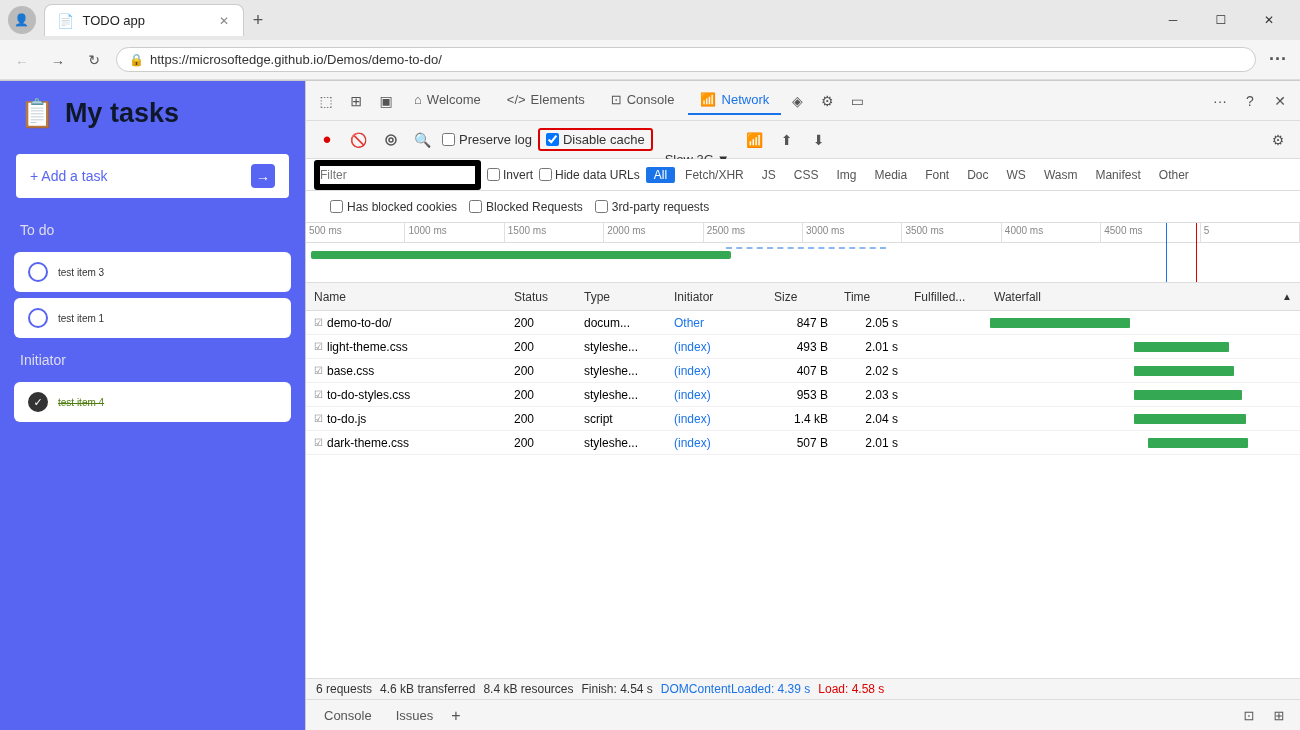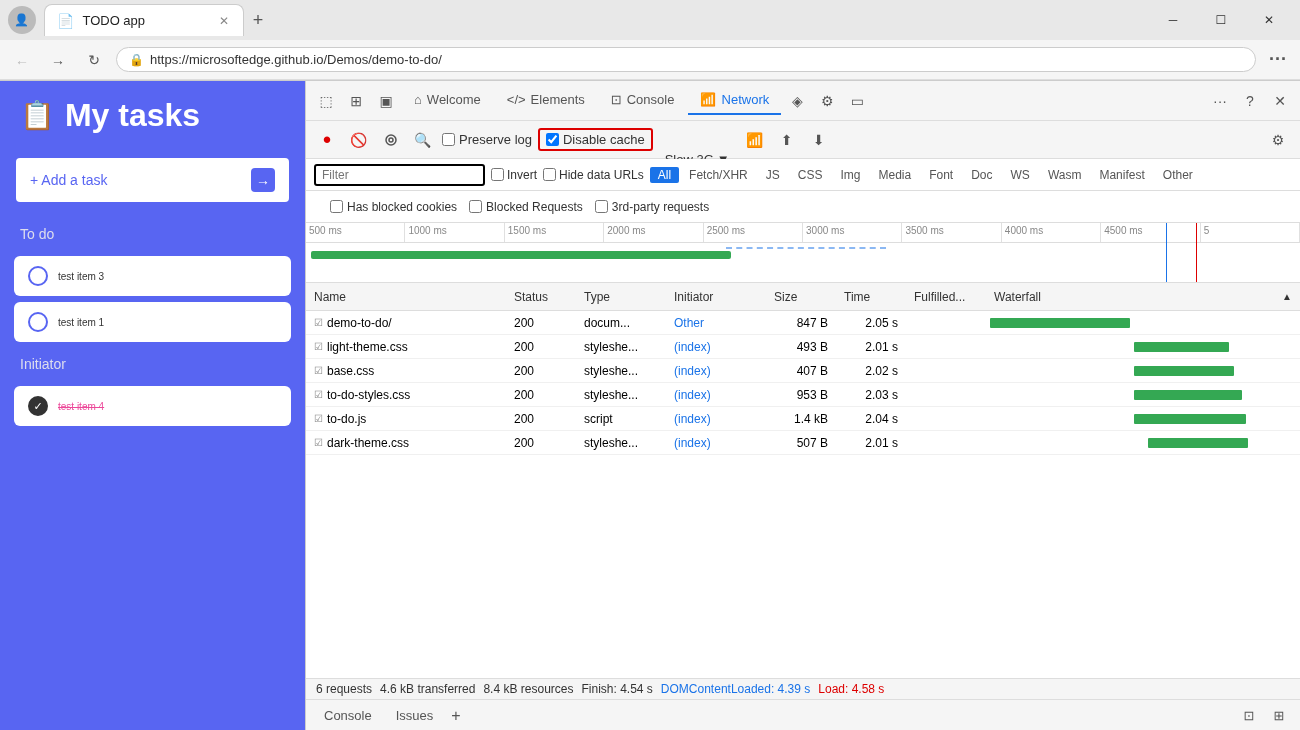--- a/index.html
+++ b/index.html
@@ -27,51 +27,51 @@
     .url-text { font-size: 13px; color: #333; }
     .more-btn { width: 28px; height: 28px; display: flex; align-items: center; justify-content: center; color: #555; font-size: 18px; cursor: pointer; font-weight: bold; border-radius: 4px; }
 
     
     .main-area { display: flex; height: calc(730px - 80px); }
 
     
     .todo-app { width: 305px; background: #5865f2; padding: 0; overflow: hidden; flex-shrink: 0; }
     .todo-header { padding: 16px 20px; display: flex; align-items: center; gap: 10px; }
     .todo-header-icon { font-size: 28px; }
-    .todo-header-title { font-size: 32px; font-weight: bold; color: #ffffff; }
+    .todo-header-title { font-size: 27px; font-weight: bold; color: #0f172a; }
     .todo-add-btn { margin: 8px 16px 16px; background: #fff; border-radius: 4px; padding: 10px 14px; display: flex; align-items: center; justify-content: space-between; cursor: pointer; }
     .todo-add-label { font-size: 14px; color: #5865f2; font-weight: 500; }
     .todo-add-arrow { background: #5865f2; color: #fff; width: 24px; height: 24px; display: flex; align-items: center; justify-content: center; border-radius: 4px; font-size: 14px; }
     .todo-section-label { padding: 8px 20px; font-size: 14px; color: #dde; font-weight: 500; }
     .todo-item { margin: 6px 14px; background: #fff; border-radius: 6px; padding: 10px 14px; display: flex; align-items: center; gap: 10px; cursor: pointer; }
     .todo-item-circle { width: 20px; height: 20px; border-radius: 50%; border: 2px solid #5865f2; flex-shrink: 0; background: transparent; }
     .todo-item-circle.checked { background: #333; border-color: #333; display: flex; align-items: center; justify-content: center; }
     .todo-item-circle.checked::after { content: '✓'; color: #fff; font-size: 11px; }
     .todo-item-label { font-size: 10px; color: #333; }
-    .todo-item-label.strikethrough { text-decoration: line-through; color: #ec4899; }
+    .todo-item-label.strikethrough { text-decoration: line-through; color: #4d7c0f; }
 
     
     .devtools { flex: 1; background: #fff; display: flex; flex-direction: column; border-left: 1px solid #ccc; }
     .devtools-topbar { display: flex; align-items: center; background: #f5f5f5; border-bottom: 1px solid #ddd; padding: 0 6px; height: 40px; gap: 2px; }
     .devtools-tab { padding: 6px 12px; font-size: 13px; color: #555; cursor: pointer; border-bottom: 2px solid transparent; white-space: nowrap; display: flex; align-items: center; gap: 5px; }
     .devtools-tab.active { color: #1a73e8; border-bottom: 2px solid #1a73e8; }
     .devtools-spacer { flex: 1; }
     .devtools-icon-btn { width: 28px; height: 28px; display: flex; align-items: center; justify-content: center; font-size: 14px; color: #555; cursor: pointer; border-radius: 4px; }
 
     .devtools-toolbar { display: flex; align-items: center; background: #f5f5f5; border-bottom: 1px solid #ddd; padding: 4px 8px; gap: 6px; height: 38px; }
     .toolbar-btn { width: 26px; height: 26px; display: flex; align-items: center; justify-content: center; font-size: 14px; color: #555; cursor: pointer; border-radius: 4px; }
     .toolbar-btn.record { color: #d00; }
     .toolbar-checkbox { display: flex; align-items: center; gap: 4px; font-size: 13px; color: #333; white-space: nowrap; cursor: pointer; }
     .toolbar-checkbox input { margin: 0; cursor: pointer; }
     .disable-cache-box { border: 2px solid #d00; padding: 2px 6px; border-radius: 3px; display: flex; align-items: center; gap: 4px; }
     .throttle-select { display: flex; align-items: center; gap: 3px; font-size: 13px; color: #333; cursor: pointer; padding: 2px 6px; border-radius: 3px; margin-top: 40px; }
     .devtools-toolbar-right { margin-left: auto; display: flex; align-items: center; gap: 4px; }
 
     .filter-bar { display: flex; align-items: center; background: #fff; border-bottom: 1px solid #ddd; padding: 4px 8px; gap: 6px; height: 32px; }
-    .filter-input { flex: 0 0 140px; border: 2px solid #000000; border-radius: 3px; padding: 2px 6px; font-size: 12px; color: #555; }
+    .filter-input { flex: 0 0 140px; border: 6px solid #000000; border-radius: 3px; padding: 2px 0; font-size: 12px; color: #555; }
     .filter-invert { display: flex; align-items: center; gap: 3px; font-size: 12px; color: #333; white-space: nowrap; }
     .filter-invert input { cursor: pointer; }
     .filter-tag { padding: 1px 8px; border-radius: 2px; font-size: 12px; cursor: pointer; color: #555; }
     .filter-tag.active { background: #1a73e8; color: #fff; }
     .filter-tags { display: flex; gap: 2px; }
 
     .requests-filter { display: flex; align-items: center; background: #fff; border-bottom: 1px solid #ddd; padding: 4px 24px; gap: 12px; height: 32px; }
     .requests-filter label { display: flex; align-items: center; gap: 4px; font-size: 12px; color: #333; cursor: pointer; white-space: nowrap; }
 
     

